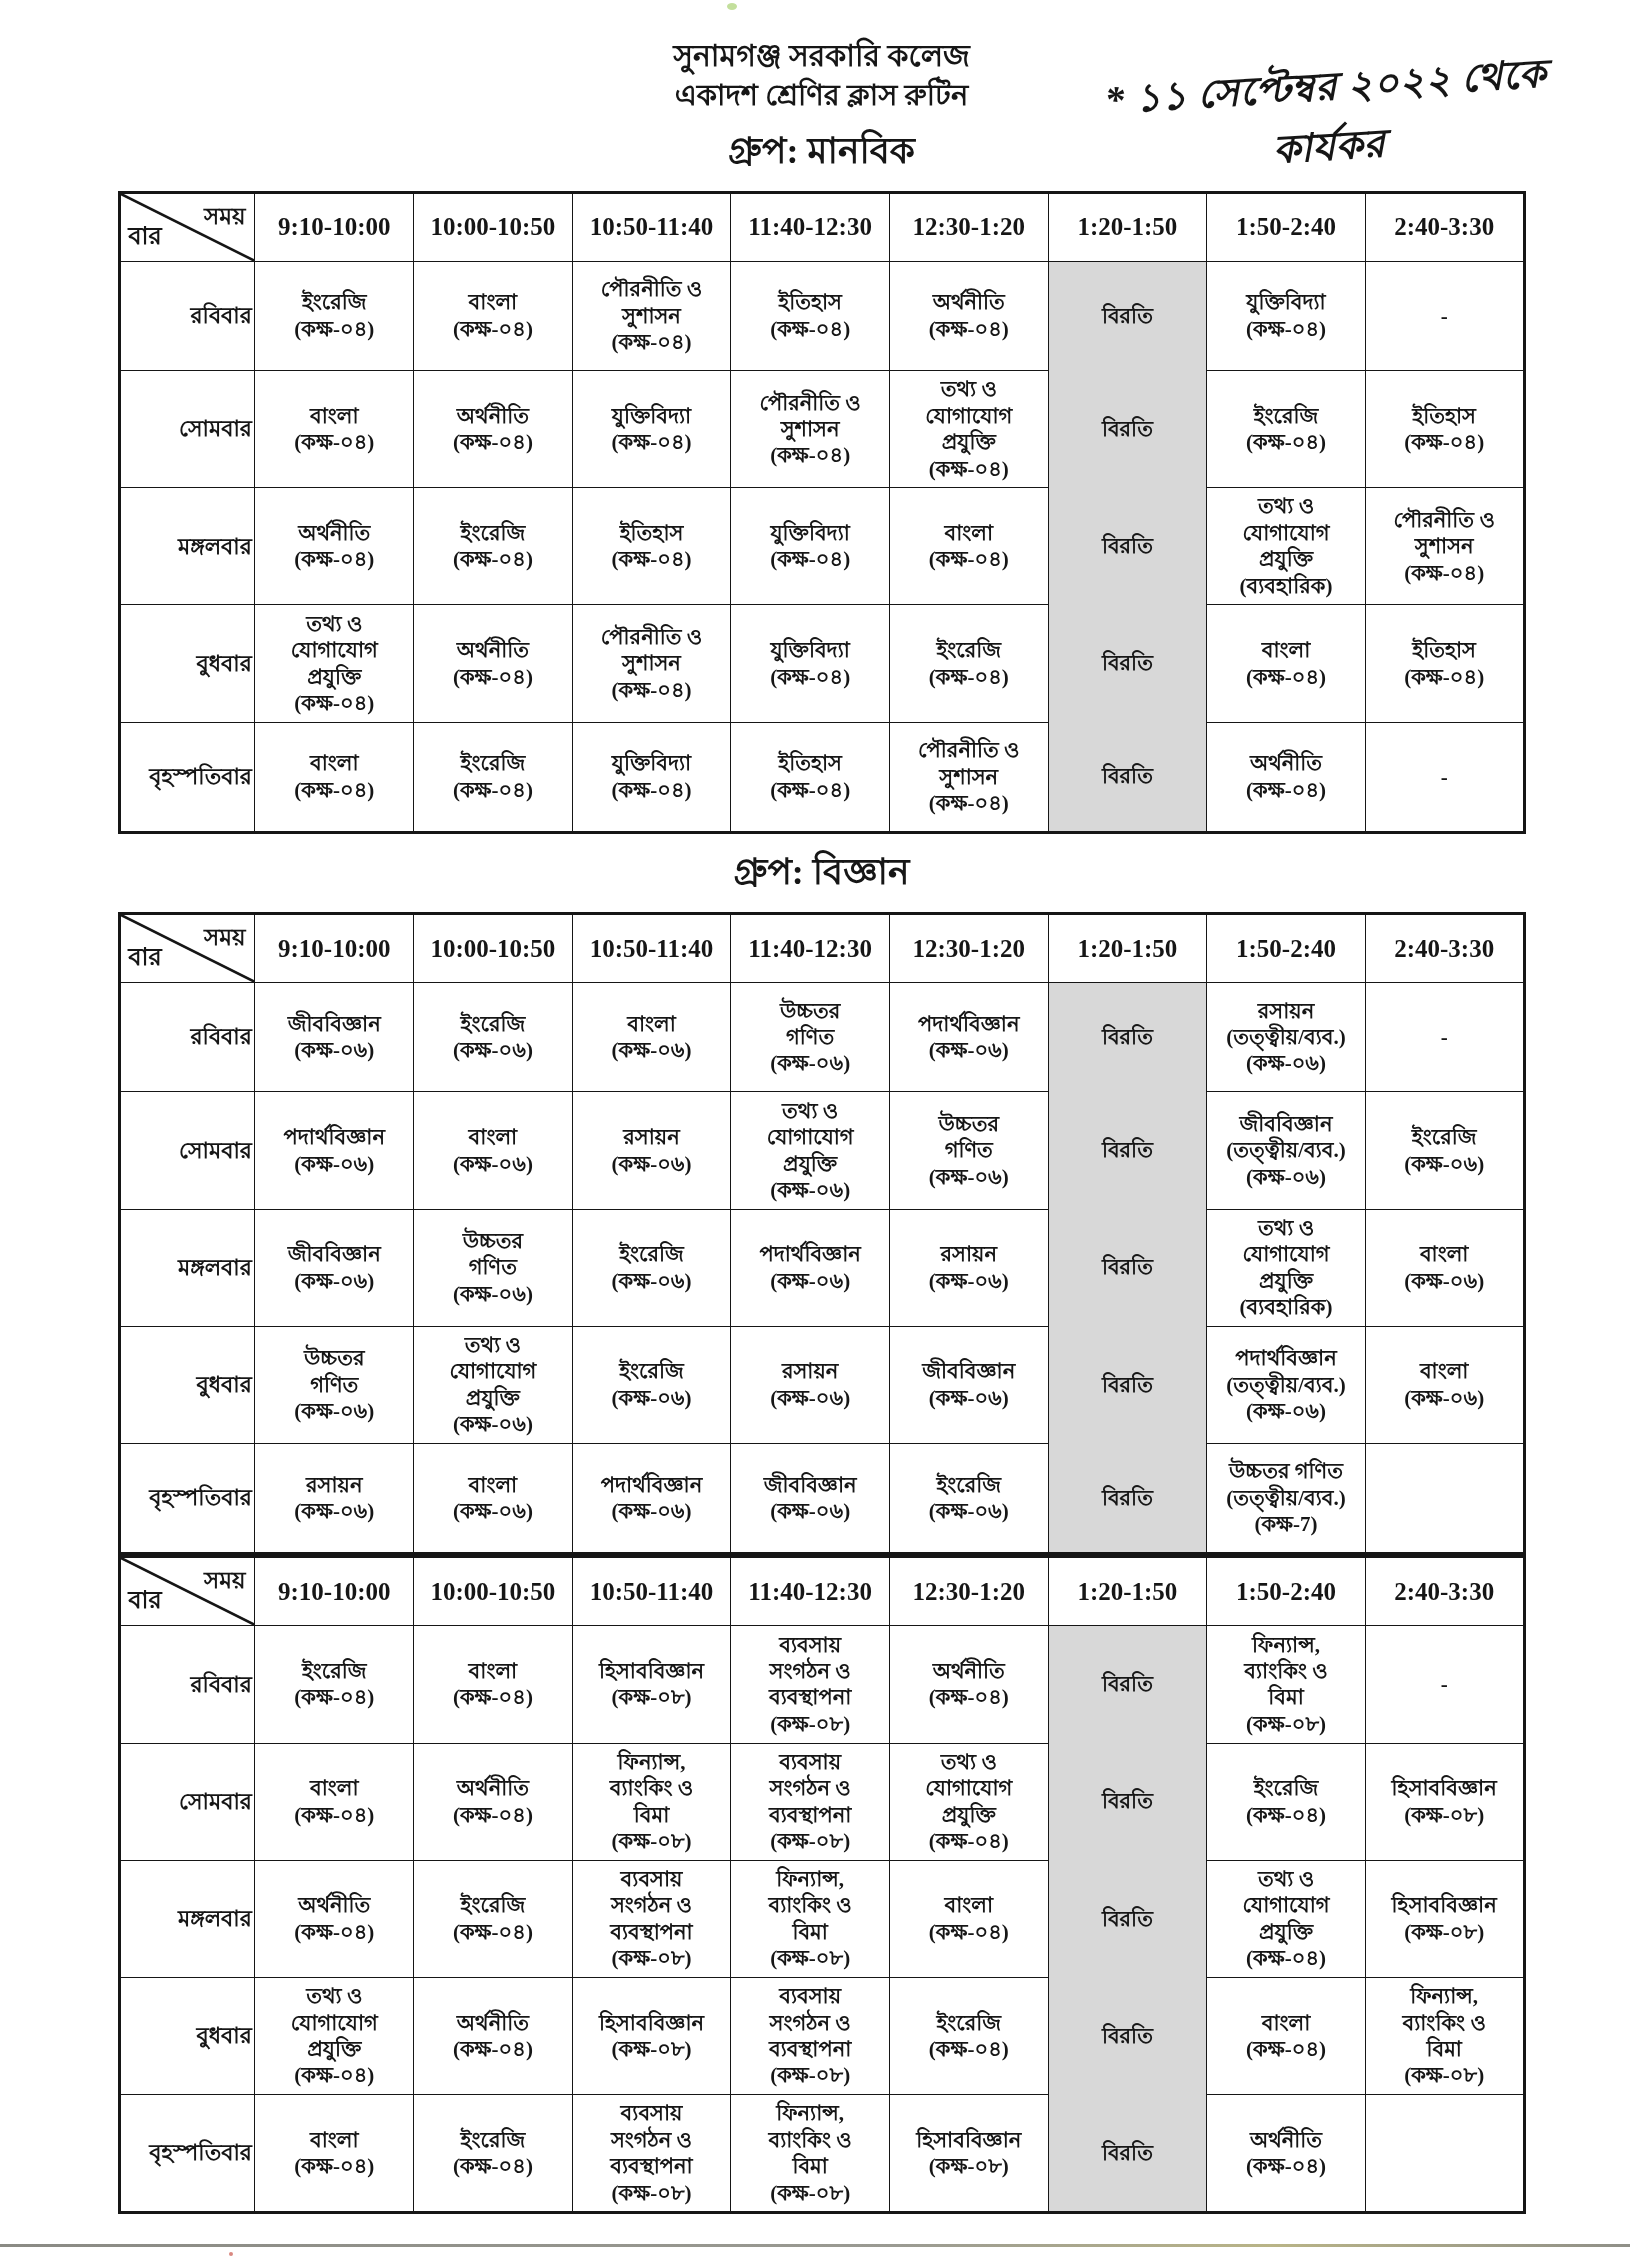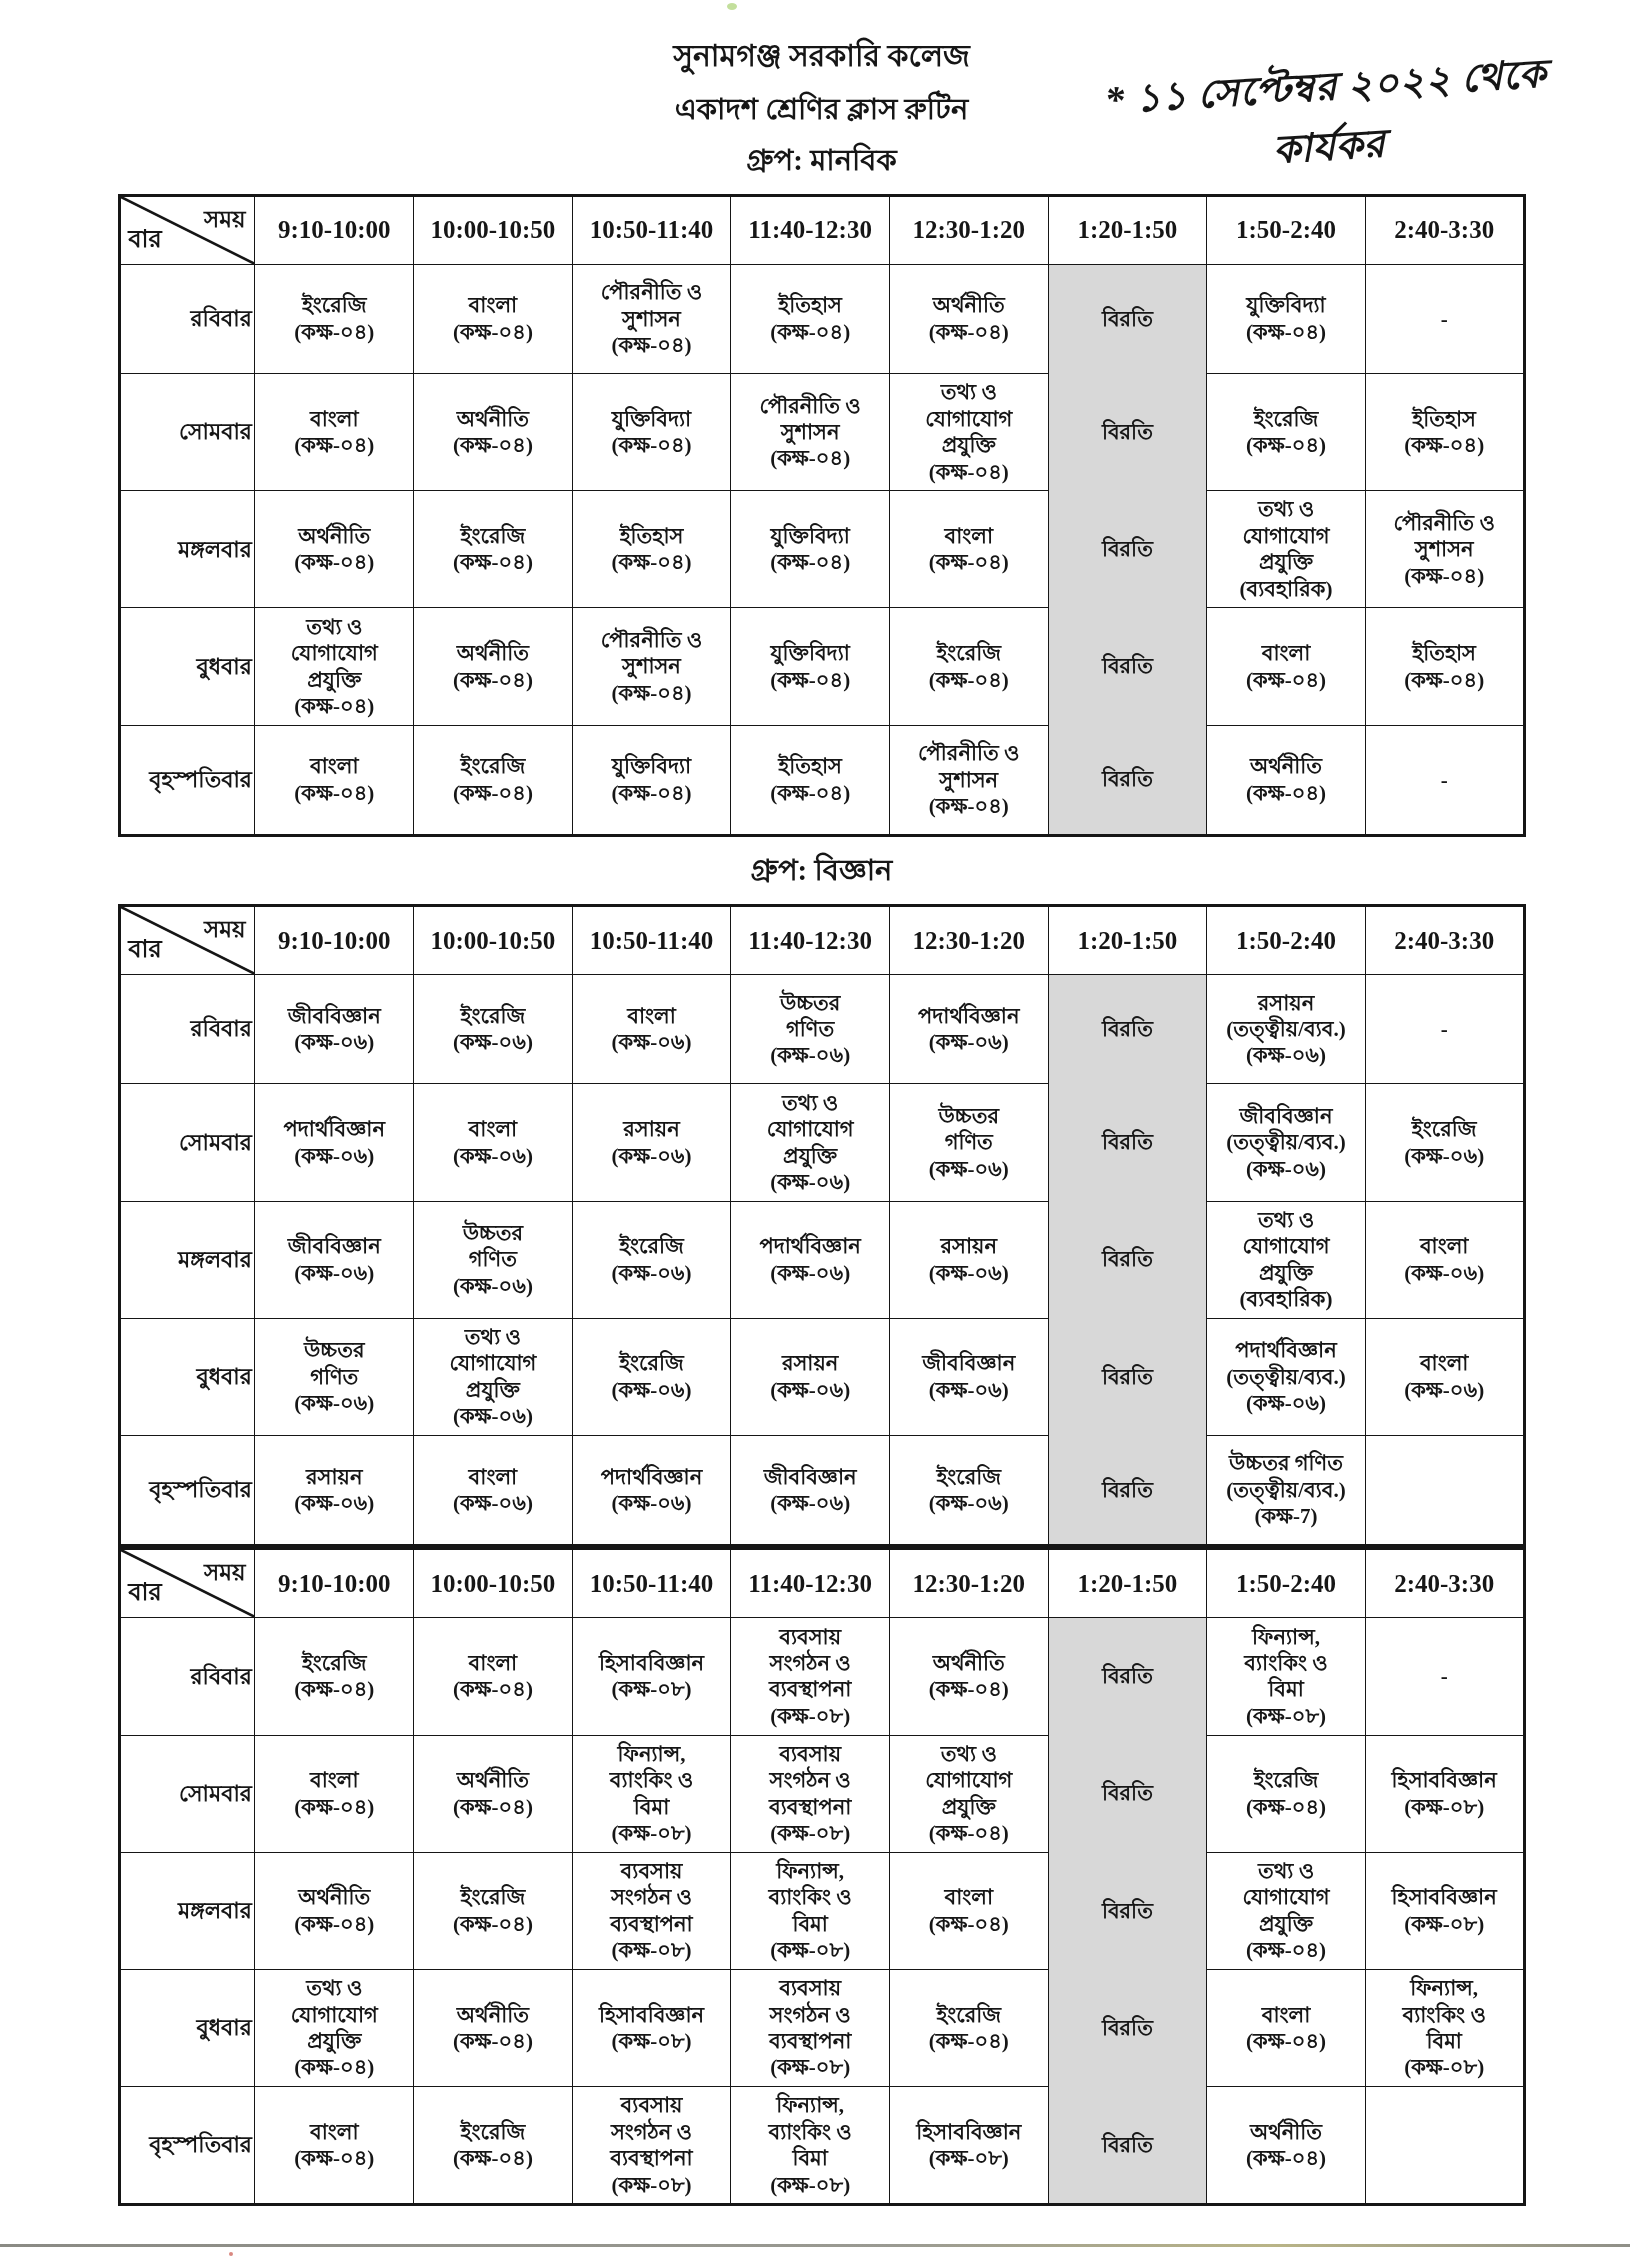--- a/index.html
+++ b/index.html
@@ -15,31 +15,31 @@
   
   .speck{position:absolute;left:727px;top:2.6px;width:10.3px;height:7px;border-radius:50%;
          background:#b8d98b;opacity:.85;}
   
   .scan-edge{position:absolute;left:0;bottom:14px;width:1630px;height:2.6px;
              background:linear-gradient(to right,#8a8a84 0%,#9a9a92 55%,#b9b487 78%,#8f8f88 100%);}
   .scan-edge2{position:absolute;left:229px;bottom:5.2px;width:3.9px;height:3.9px;background:#c0392b;opacity:.6;border-radius:50%;}
 
   .head{padding-top:37px;text-align:center;line-height:1.25;}
   .college{font-size:30px;font-weight:700;}
-  .routine{font-size:29px;font-weight:700;margin-top:16px;}
+  .routine{font-size:29px;font-weight:700;margin-top:2px;}
 
   .head-note{
     position:absolute;left:1031px;top:57px;width:593px;
     transform:rotate(-3.5deg);
     font-style:italic;font-weight:700;
     font-size:39px;line-height:1.55;text-align:center;
     letter-spacing:0.6px;
   }
 
-  .group-title{font-size:29px;font-weight:700;text-align:center;margin:10.3px 0 7.7px 0;}
+  .group-title{font-size:36px;font-weight:700;text-align:center;margin:10.3px 0 7.7px 0;}
 
   table.routine{
     width:1408px;margin:0 auto;
     table-layout:fixed;border-collapse:collapse;
     border:3.2px solid #161616;
   }
   table.routine col.day-col{width:120px;}
   table.routine col.slot-col{width:140px;}
   th,td{border:1.9px solid #161616;}
   thead th{height:67px;font-size:25px;font-weight:600;padding:0 11px;}

